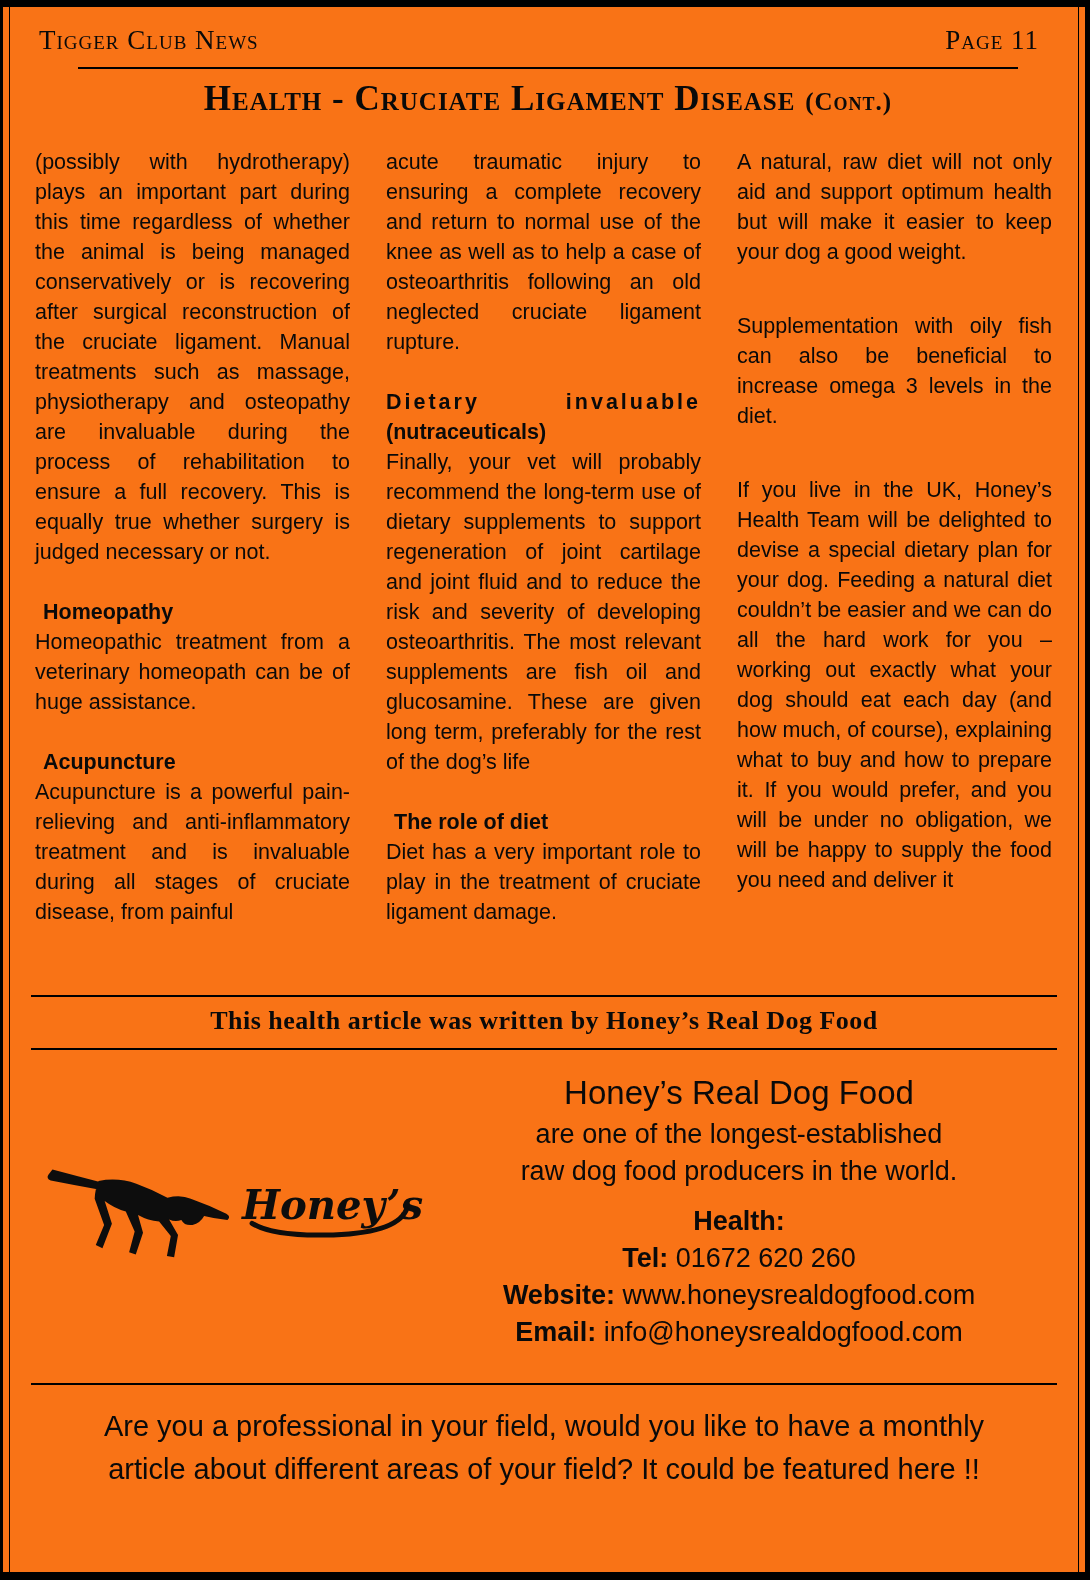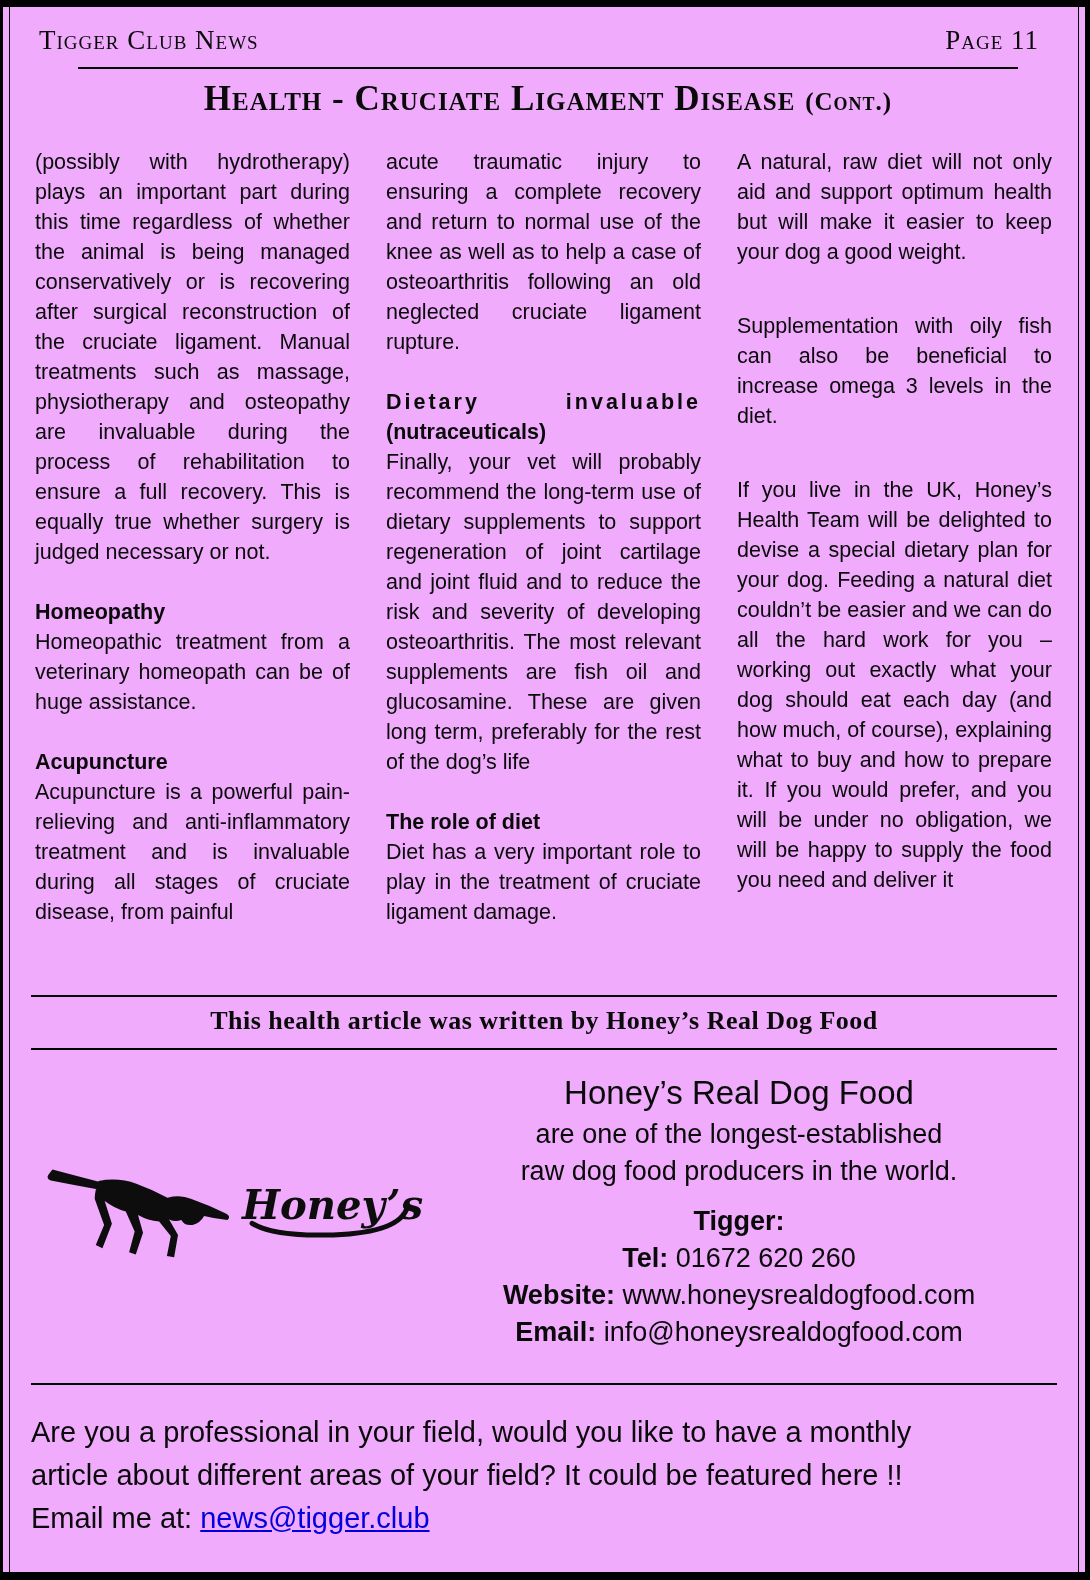--- a/index.html
+++ b/index.html
@@ -1,18 +1,18 @@
 <!DOCTYPE html>
 <html><head>
 <meta charset="utf-8">
 <style>
   html,body { margin:0; padding:0; background:#ffffff; }
   .page {
     position:relative; width:1090px; height:1580px; box-sizing:border-box;
-    background:#f0abfc; color:#0a0a0a; overflow:hidden;
+    background:#f97316; color:#0a0a0a; overflow:hidden;
     border-top:7px solid #000; border-bottom:8px solid #000;
     border-left:3px solid #000; border-right:5px solid #000;
     font-family:"Liberation Sans", sans-serif;
     text-decoration:underline;
   }
   .edge-line { position:absolute; top:0; bottom:0; width:1px; background:#000; }
   .edge-line.left  { left:6px; }
   .edge-line.right { right:6px; }
 
   
@@ -28,21 +28,21 @@
     position:absolute; top:72px; left:0; right:0; text-align:center;
     font-family:"Liberation Serif", serif; font-variant:small-caps; font-weight:bold;
     font-size:35px; letter-spacing:1px;padding-left:8px;
   }
   .title-suffix { font-size:25px; }
 
   
   .columns { position:absolute; top:140px; left:32px; right:33px; display:flex; gap:36px; }
   .col { flex:1; text-align:justify; font-size:21.5px; line-height:30px; }
   .col p { margin:0 0 30px; }
-  .col .h { font-weight:bold; margin:14px 0 0; }
+  .col .h { font-weight:bold; margin:14px 8px 0; }
   .col .h-justify { font-weight:bold; margin:14px 0 0; text-align:justify; text-align-last:justify; letter-spacing:3px; }
   .col .h-sub { font-weight:bold; margin:0; text-align:left; }
   .col3 p { margin-bottom:44px; }
 
   
   .attribution {
     position:absolute; top:988px; left:28px; right:28px;
     border-top:2px solid #000; border-bottom:2px solid #000;
     text-align:center; font-family:"Liberation Serif", serif; font-weight:bold;
     font-size:26px; padding:9px 0 12px; letter-spacing:0.5px;
@@ -53,22 +53,22 @@
   .logo { width:390px; display:flex; flex-direction:row; align-items:center; }
   .logo .tagline { font-size:21px; letter-spacing:12px; text-indent:12px; margin-top:2px; color:#161616; }
   .info { flex:1; text-align:center; font-size:27px; line-height:37px; }
   .info-title { font-size:33px; line-height:46px; }
   .contact-label { font-weight:bold; margin-top:13px; }
   .info b { font-weight:bold; }
 
   
   .footer {
     position:absolute; top:1376px; left:28px; right:28px;
-    border-top:2px solid #000; text-align:left;
-    font-size:29px; line-height:43px; padding-top:26px;
+    border-top:2px solid #000; text-align:center;
+    font-size:29px; line-height:43px; padding-top:20px;
   }
   .footer a { color:#0000dd; text-decoration:underline; cursor:pointer; }
 </style>
 </head>
 <body>
 
 <div class="page">
   <div class="edge-line left"></div>
   <div class="edge-line right"></div>
 
@@ -121,28 +121,24 @@
       </svg>
       <svg viewBox="0 0 360 120" width="330" height="110" aria-hidden="true">
         <text x="180" y="74" text-anchor="middle" font-family="DejaVu Serif, serif" font-style="italic" font-weight="bold" font-size="72" fill="#0d0d0d">Honey’s</text>
         <path d="M312 58 C298 90 238 102 166 103 C104 104 58 96 36 82" stroke="#0d0d0d" stroke-width="9" fill="none" stroke-linecap="round"></path>
       </svg>
     </div>
     <div class="info">
       <div class="info-title">Honey’s Real Dog Food</div>
       <div>are one of the longest-established</div>
       <div>raw dog food producers in the world.</div>
-      <div class="contact-label">Tigger:</div>
+      <div class="contact-label">Health:</div>
       <div><b>Tel:</b> <span>01672 620 260</span></div>
       <div><b>Website:</b> <span>www.honeysrealdogfood.com</span></div>
       <div><b>Email:</b> <span>info@honeysrealdogfood.com</span></div>
     </div>
   </div>
 
   <div class="footer">
     <div>Are you a professional in your field, would you like to have a monthly</div>
     <div>article about different areas of your field? It could be featured here !!</div>
-    <div>
-      <span>Email me at:</span>
-      <a>news@tigger.club</a>
-    </div>
   </div>
 </div>
 
 </body></html>

